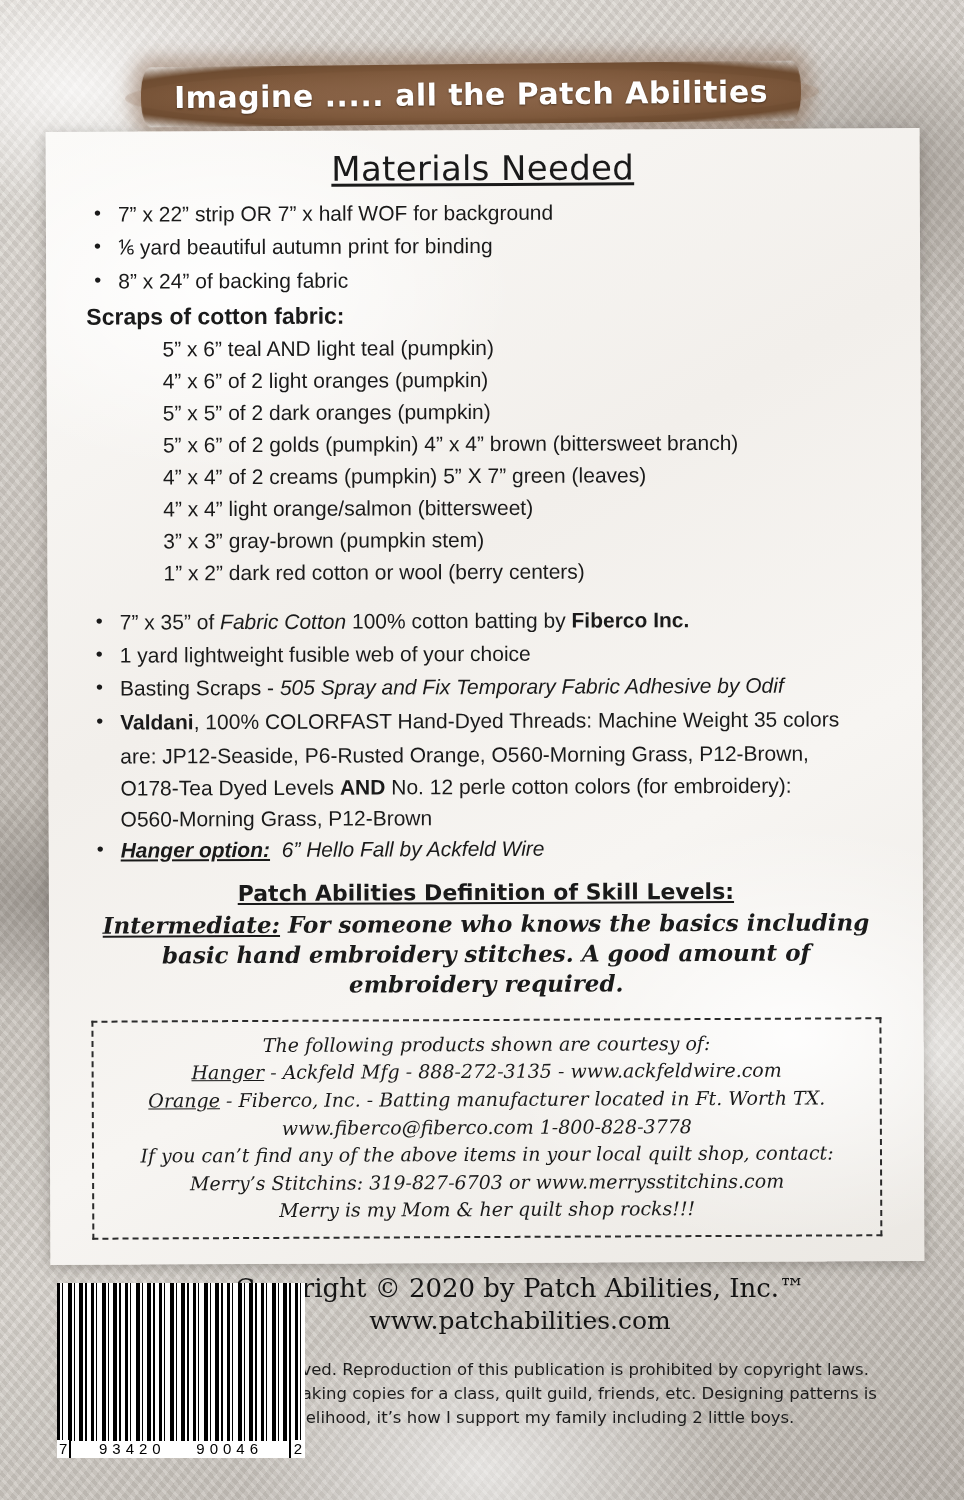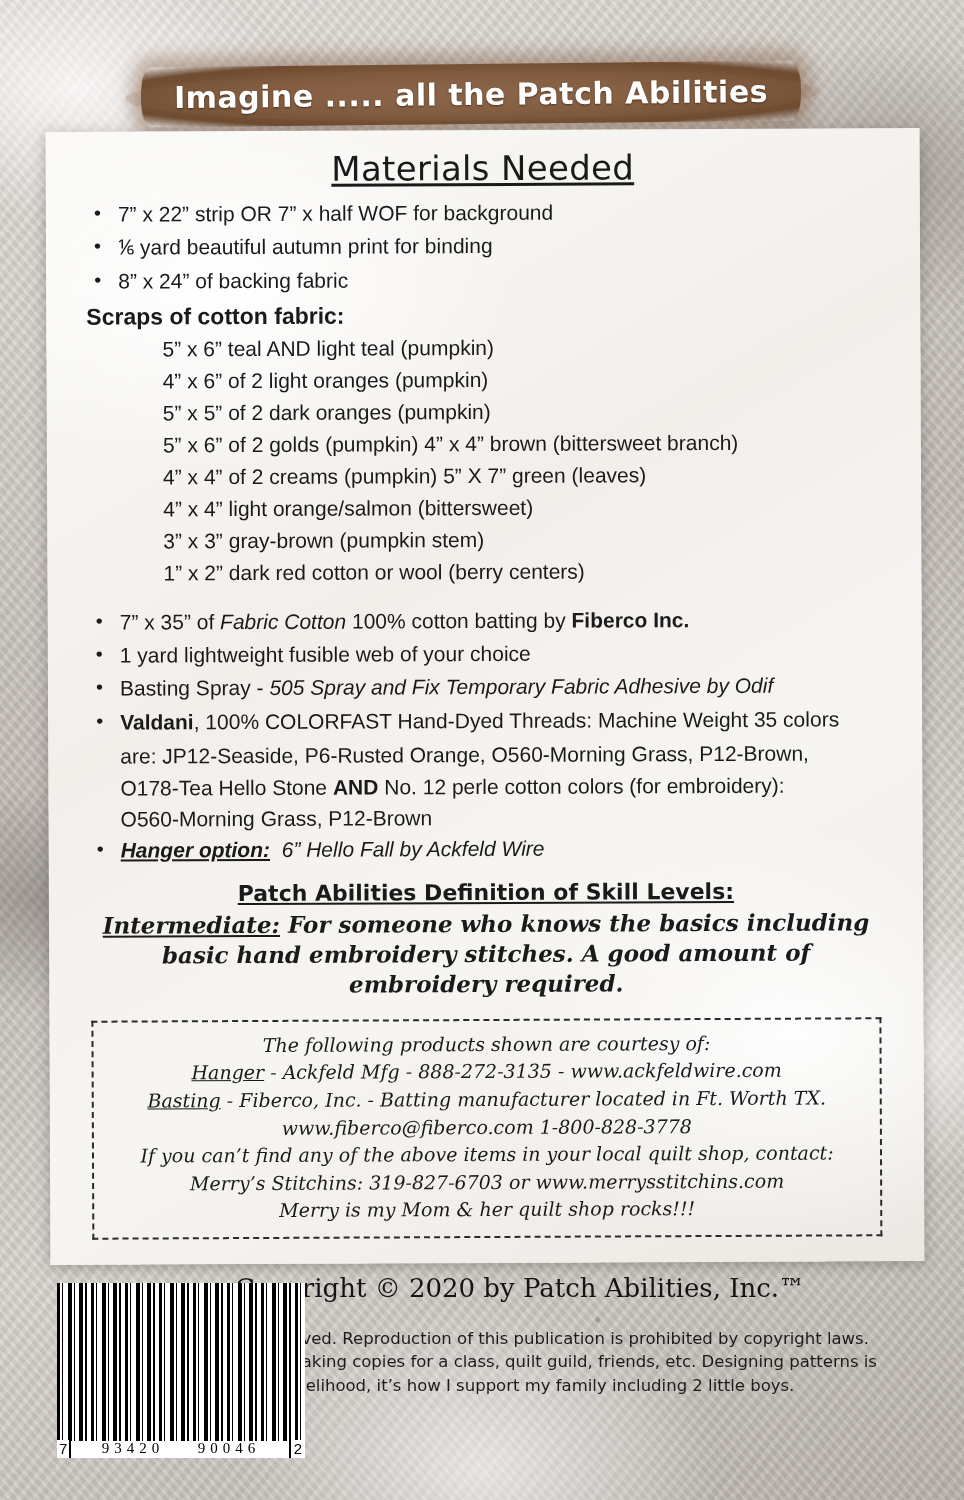--- a/index.html
+++ b/index.html
@@ -272,21 +272,21 @@
     right: 0;
     bottom: 1px;
     display: flex;
     justify-content: space-between;
     padding: 0 2px;
     font-family: "Liberation Sans", sans-serif;
     font-size: 15px;
     color: #000;
     letter-spacing: 1px;
   }
-  .barcode-digits .mid { letter-spacing: 5px; font-family: Liberation Serif, serif; }
+  .barcode-digits .mid { letter-spacing: 5px; }
 </style>
 </head>
 <body>
 
 <div class="page-bg"></div>
 
 <div class="banner">
   <div class="banner-shape"></div>
   <div class="banner-text">Imagine ..... all the Patch Abilities</div>
 </div>
@@ -316,60 +316,61 @@
     </ul>
 
     <div class="gap"></div>
 
     <ul class="bullets">
       <li>
         <span>7” x 35” of </span><span class="i">Fabric Cotton</span><span> 100% cotton batting by </span><span class="b">Fiberco Inc.</span>
       </li>
       <li>1 yard lightweight fusible web of your choice</li>
       <li>
-        <span>Basting Spray - </span><span class="i">505 Spray and Fix Temporary Fabric Adhesive by Odif</span>
+        <span>Basting Scraps - </span><span class="i">505 Spray and Fix Temporary Fabric Adhesive by Odif</span>
       </li>
       <li>
         <span class="b">Valdani</span><span>, 100% COLORFAST Hand-Dyed Threads: Machine Weight 35 colors</span>
       </li>
     </ul>
 
     <div class="threads-block">
       <span class="cont">are: JP12-Seaside, P6-Rusted Orange, O560-Morning Grass, P12-Brown,</span>
-      <span class="cont"><span>O178-Tea Hello Stone </span><span class="b">AND</span><span>  No. 12 perle cotton colors (for embroidery):</span></span>
+      <span class="cont"><span>O178-Tea Dyed Levels </span><span class="b">AND</span><span>  No. 12 perle cotton colors (for embroidery):</span></span>
       <span class="cont">O560-Morning Grass, P12-Brown</span>
     </div>
 
     <ul class="bullets">
       <li>
         <span class="bi u">Hanger option:</span><span class="i">&nbsp; </span><span class="i">6” Hello Fall by Ackfeld Wire</span>
       </li>
     </ul>
 
     <div class="skill-title">Patch Abilities Definition of Skill Levels:</div>
     <div class="skill-body">
       <span class="lead">Intermediate:</span><span> For someone who knows the basics including basic hand embroidery stitches. A good amount of embroidery required.</span>
     </div>
 
     <div class="courtesy">
       <div>The following products shown are courtesy of:</div>
       <div><span class="u">Hanger</span><span> - Ackfeld Mfg - 888-272-3135 - www.ackfeldwire.com</span></div>
-      <div><span class="u">Basting</span><span> - Fiberco, Inc. - Batting manufacturer located in Ft. Worth TX.</span></div>
+      <div><span class="u">Orange</span><span> - Fiberco, Inc. - Batting manufacturer located in Ft. Worth TX.</span></div>
       <div>www.fiberco@fiberco.com  1-800-828-3778</div>
       <div>If you can’t find any of the above items in your local quilt shop, contact:</div>
       <div>Merry’s Stitchins:  319-827-6703 or www.merrysstitchins.com</div>
       <div>Merry is my Mom &amp; her quilt shop rocks!!!</div>
     </div>
 
   </div>
 </div>
 
 <div class="footer">
   <div class="copyright">
     <div>Copyright © 2020 by Patch Abilities, Inc.™</div>
+    <div class="site">www.patchabilities.com</div>
   </div>
   <div class="rights">All rights reserved.  Reproduction of this publication is prohibited by copyright laws.  This includes making copies for a class, quilt guild, friends, etc.  Designing patterns is my livelihood, it’s how I support my family including 2 little boys.</div>
 </div>
 
 <div class="barcode-wrap">
   <div class="barcode">
     <div class="bars"></div>
     <div class="numstrip"></div>
     <div class="quiet-left"></div>
     <div class="quiet-right"></div>

